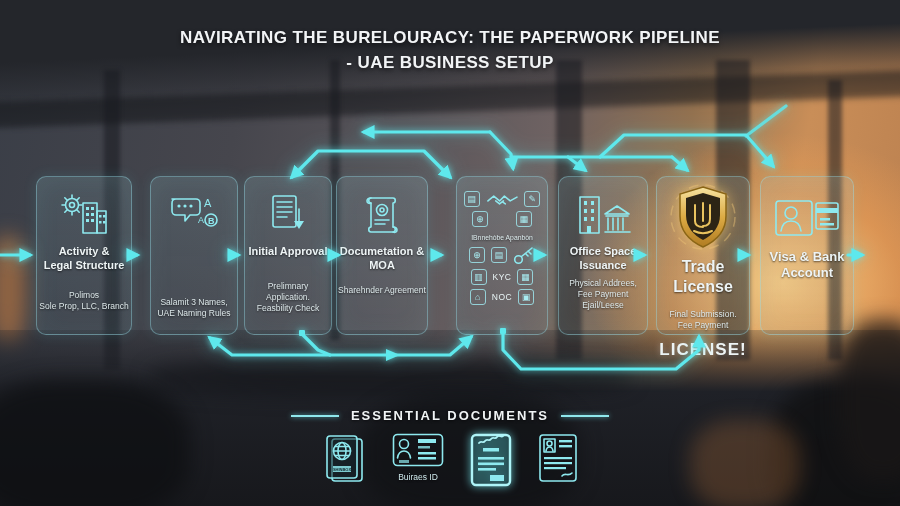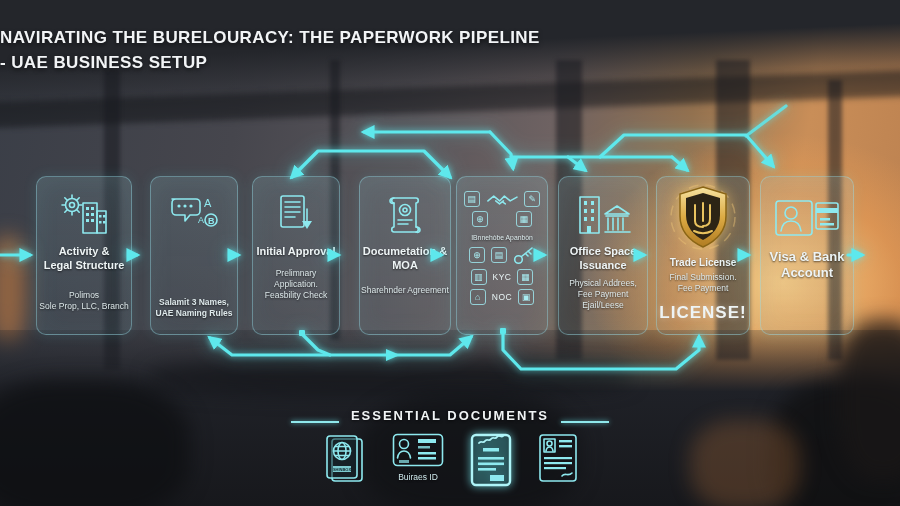--- a/index.html
+++ b/index.html
@@ -11,54 +11,54 @@
   }
   .layer{position:absolute;inset:0;pointer-events:none;}
   .ceiling{position:absolute;left:-30px;top:-40px;width:980px;height:150px;
     background:linear-gradient(180deg,#24262b 55%, rgba(36,38,43,0));transform:rotate(-2.5deg);}
   .beam{position:absolute;left:-20px;top:86px;width:950px;height:26px;background:rgba(20,22,26,.55);
     transform:rotate(-2deg);filter:blur(3px);}
   .mullion{position:absolute;top:70px;height:300px;background:rgba(24,26,31,.55);filter:blur(2px);}
   .floor{position:absolute;left:0;top:330px;width:900px;height:176px;
     background:linear-gradient(180deg, rgba(30,32,38,.25), #1f2127 35%, #17181c 100%);}
   .blob{position:absolute;border-radius:40%;filter:blur(10px);}
-  .titleWrap{position:absolute;left:0;top:26px;width:900px;color:#f2f4f6;
+  .titleWrap{position:absolute;left:0;top:26px;width:900px;text-align:center;color:#f2f4f6;
     font-weight:bold;font-size:17px;letter-spacing:.4px;line-height:1.45;text-shadow:0 2px 4px rgba(0,0,0,.55);}
   
   .card{position:absolute;top:176px;height:157px;border-radius:10px;z-index:3;
     background:linear-gradient(180deg, rgba(150,200,212,.16), rgba(90,130,145,.10));
     border:1px solid rgba(150,225,235,.42);
     box-shadow:0 0 14px rgba(90,220,230,.12), inset 0 0 26px rgba(140,220,230,.07);
     color:#eef4f5;text-align:center;}
-  .c1{left:36px;width:94px}.c2{left:150px;width:86px}.c3{left:252px;width:86px}
-  .c4{left:359px;width:90px}.c5{left:456px;width:90px}.c6{left:558px;width:88px}
+  .c1{left:36px;width:94px}.c2{left:150px;width:86px}.c3{left:244px;width:86px}
+  .c4{left:336px;width:90px}.c5{left:456px;width:90px}.c6{left:558px;width:88px}
   .c7{left:656px;width:92px}.c8{left:760px;width:92px}
   .cicon{margin-top:14px;height:48px;display:flex;align-items:center;justify-content:center;}
   .t{white-space:pre-line;font-weight:bold;font-size:11px;line-height:1.25;margin-top:6px;
     text-shadow:0 1px 2px rgba(0,0,0,.6);}
   .s{white-space:pre-line;font-size:8.5px;line-height:1.3;margin-top:17px;color:#dde8ea;
     text-shadow:0 1px 2px rgba(0,0,0,.6);}
   .badge{font-weight:bold;font-size:17px;letter-spacing:1px;margin-top:9px;text-shadow:0 0 6px rgba(255,255,255,.35);}
-  .push{margin-top:58px;font-weight:bold;}
+  .push{margin-top:58px;}
   svg .ln{stroke:#8ee9ef;stroke-width:1.6;fill:none;stroke-linecap:round;stroke-linejoin:round;}
   svg .fl{fill:#8ee9ef;}
   
   .mini{padding:10px 7px 0 7px;font-size:0;}
   .mrow{display:flex;align-items:center;justify-content:center;gap:6px;margin-top:4px;}
   .mrow.sp{justify-content:space-between;padding:0 8px;}
   .mbox{display:inline-flex;align-items:center;justify-content:center;width:14px;height:14px;
     border:1px solid rgba(160,235,242,.8);border-radius:3px;color:#a9edf2;font-size:9px;line-height:1;}
   .mlab{font-size:8.5px;font-weight:normal;color:#e8f4f5;letter-spacing:.5px;}
   .midlab{font-size:6.8px;color:#dfeef0;margin:7px 0 3px 0;white-space:pre-line;text-shadow:0 1px 2px rgba(0,0,0,.6);}
   
   #arrows{position:absolute;inset:0;z-index:5;pointer-events:none;
     filter:drop-shadow(0 0 3px rgba(94,232,236,.8)) drop-shadow(0 0 9px rgba(94,232,236,.35));}
   
   .docs{position:absolute;left:0;top:408px;width:900px;z-index:4;display:flex;flex-direction:column;align-items:center;}
-  .docsHead{display:flex;align-items:flex-end;gap:12px;color:#f0f4f5;font-weight:bold;font-size:13px;
+  .docsHead{display:flex;align-items:center;gap:12px;color:#f0f4f5;font-weight:bold;font-size:13px;
     letter-spacing:2px;text-shadow:0 1px 3px rgba(0,0,0,.6);}
   .hline{width:48px;height:2px;background:#8fe8ec;box-shadow:0 0 5px rgba(110,230,236,.8);}
   .docRow{display:flex;align-items:flex-start;gap:26px;margin-top:10px;}
   .docItem{display:flex;flex-direction:column;align-items:center;color:#cfe9ec;font-size:8.5px;}
   .docItem .lbl{margin-top:3px;text-shadow:0 1px 2px rgba(0,0,0,.6);}
   .glowdoc{filter:drop-shadow(0 0 4px rgba(120,240,246,.9));}
 </style>
 </head>
 <body>
 
@@ -141,21 +141,21 @@
       <svg width="44" height="44" viewBox="0 0 44 44">
         <rect class="ln" x="7" y="3" width="23" height="31" rx="2"></rect>
         <g class="ln">
             <path d="M11 9h15M11 14h15M11 19h15M11 24h10"></path>
           </g>
         <path class="ln" d="M33 16v13"></path>
           <path class="fl" d="M28 28h10l-5 8z"></path>
       </svg>
     </div>
     <div class="t">Initial Approval</div>
-    <div class="s" style="margin-top:9px">Prelimnary Application.
+    <div class="s" style="margin-top:22px">Prelimnary Application.
 Feasbility Check</div>
   </div>
 
   <div class="card c4">
     <div class="cicon">
       <svg width="46" height="46" viewBox="0 0 46 46">
         <path class="ln" d="M12 6h22c3 0 3 5 0 5v24c3 0 3 5 0 5H12c-3 0-3-5 0-5V11c-3 0-3-5 0-5z"></path>
         <path class="ln" d="M12 6c-2 0-4 1-4 3s2 3 4 2M34 35c2 0 4 1 4 3s-2 3-4 2"></path>
         <circle class="ln" cx="23" cy="18" r="5.5"></circle>
           <circle class="ln" cx="23" cy="18" r="2"></circle>
@@ -240,22 +240,22 @@
         <path d="M39 4 62 11v22c0 15-10 25-23 31-13-6-23-16-23-31V11z" fill="url(#gld)" stroke="#8a6516" stroke-width="1.5"></path>
         <path d="M39 10 56 15v17c0 12-7.5 20-17 25-9.5-5-17-13-17-25V15z" fill="#2c2415"></path>
         <g fill="none" stroke="#e9c35f" stroke-width="2" stroke-linecap="round">
           <path d="M31 22v16c0 4 3 6 8 6"></path>
             <path d="M39 20v18"></path>
             <path d="M46 22v14c0 5-3 7-7 7"></path>
           <path d="M30 48c6 3 12 3 18 0"></path>
         </g>
       </svg>
     </div>
-    <div class="t" style="font-size:10px">Trade License</div>
-    <div class="s" style="margin-top:2px">Final Submission.
+    <div class="t" style="font-size:16px">Trade License</div>
+    <div class="s" style="margin-top:12px">Final Submission.
 Fee Payment</div>
     <div class="badge">LICENSE!</div>
   </div>
 
   <div class="card c8">
     <div class="cicon" style="margin-top:18px">
       <svg width="66" height="44" viewBox="0 0 66 44">
         <rect class="ln" x="2" y="4" width="36" height="34" rx="3"></rect>
         <circle class="ln" cx="17" cy="16" r="6"></circle>
         <path class="ln" d="M7 34c1-7 5-10 10-10s9 3 10 10"></path>

